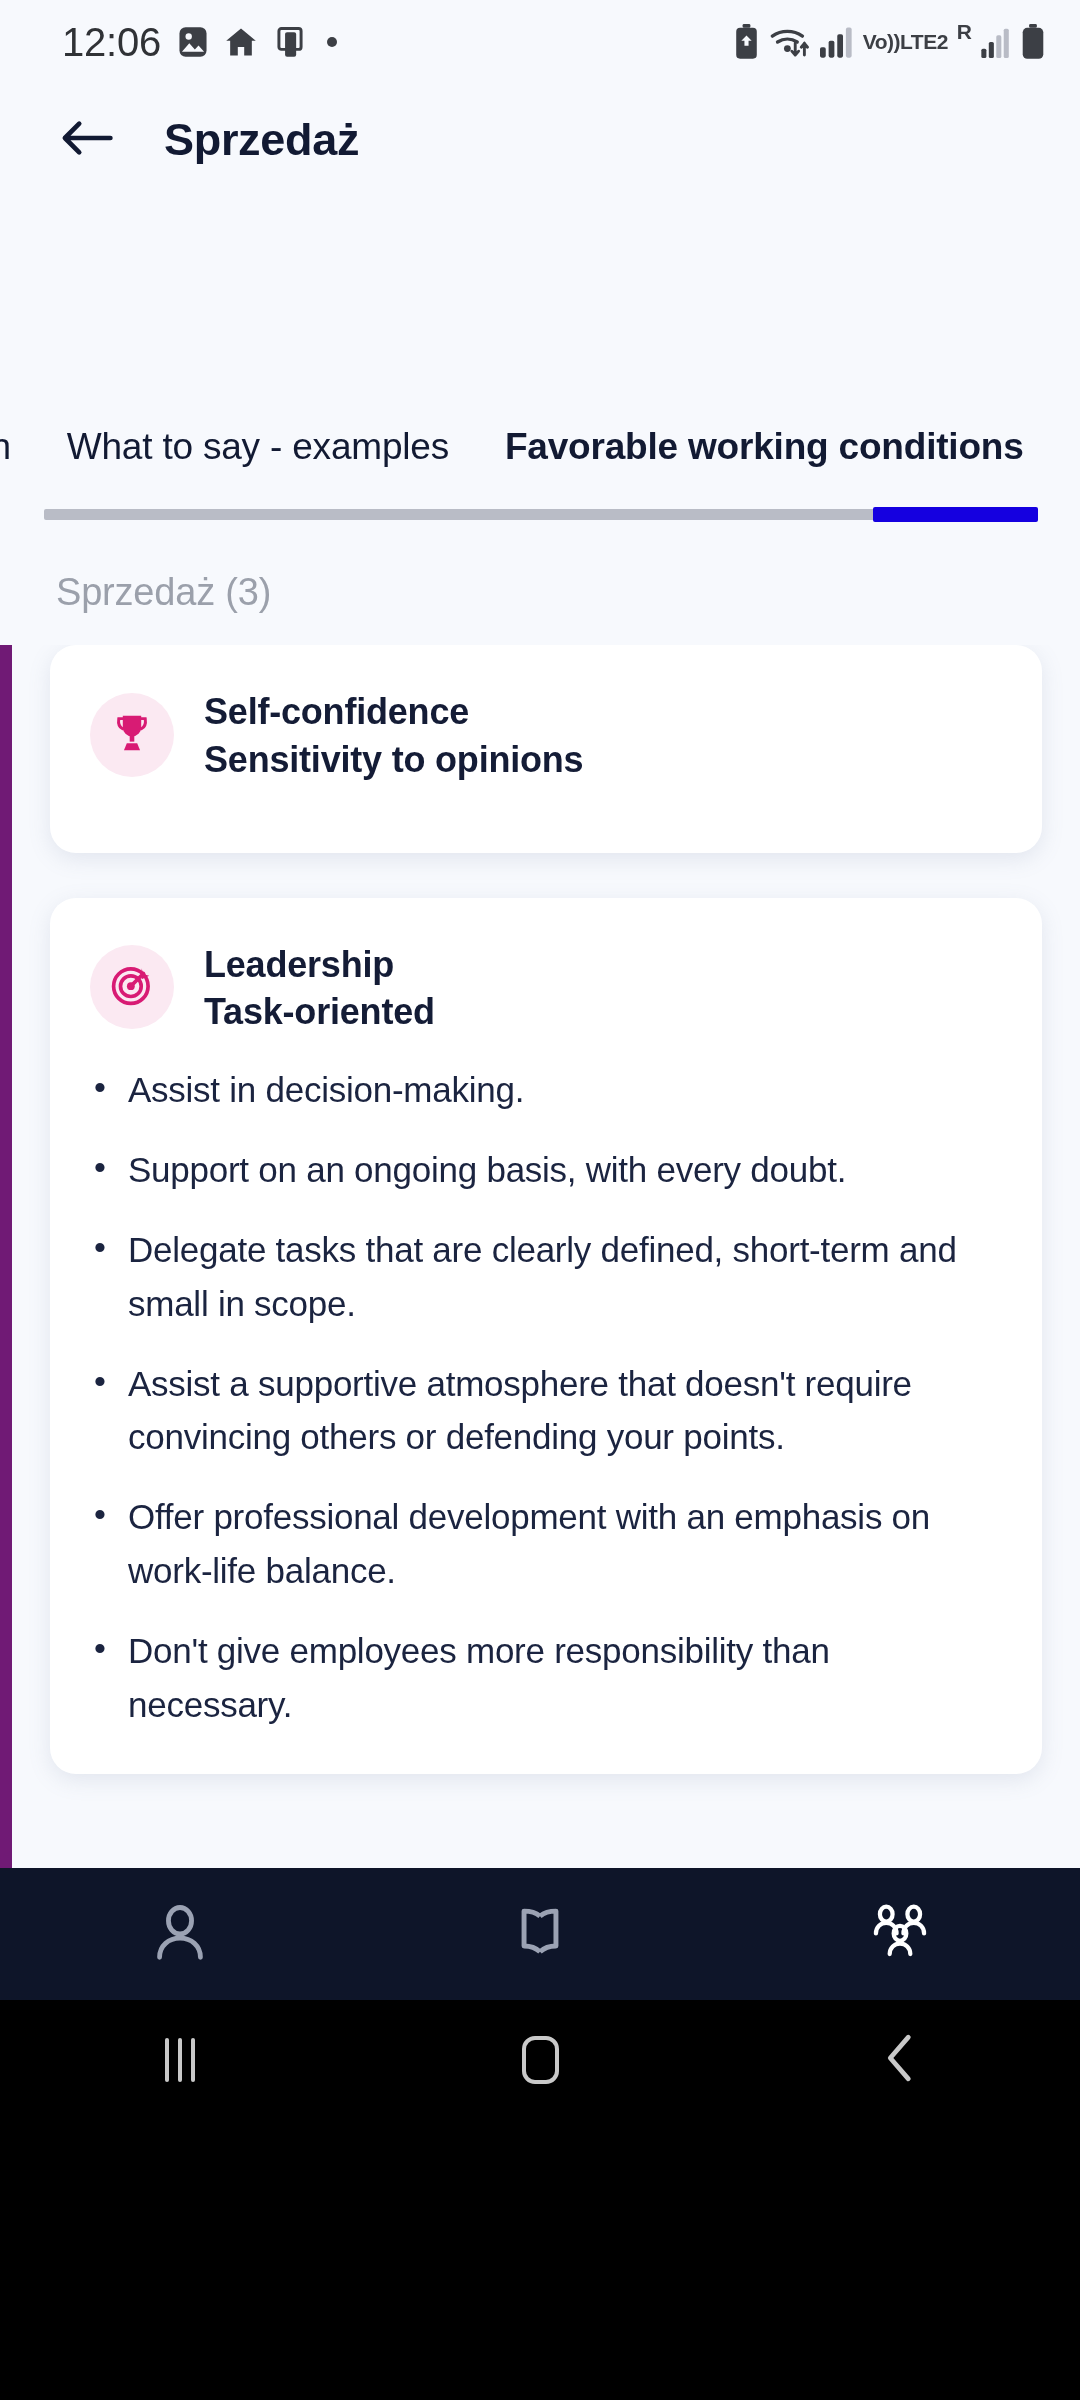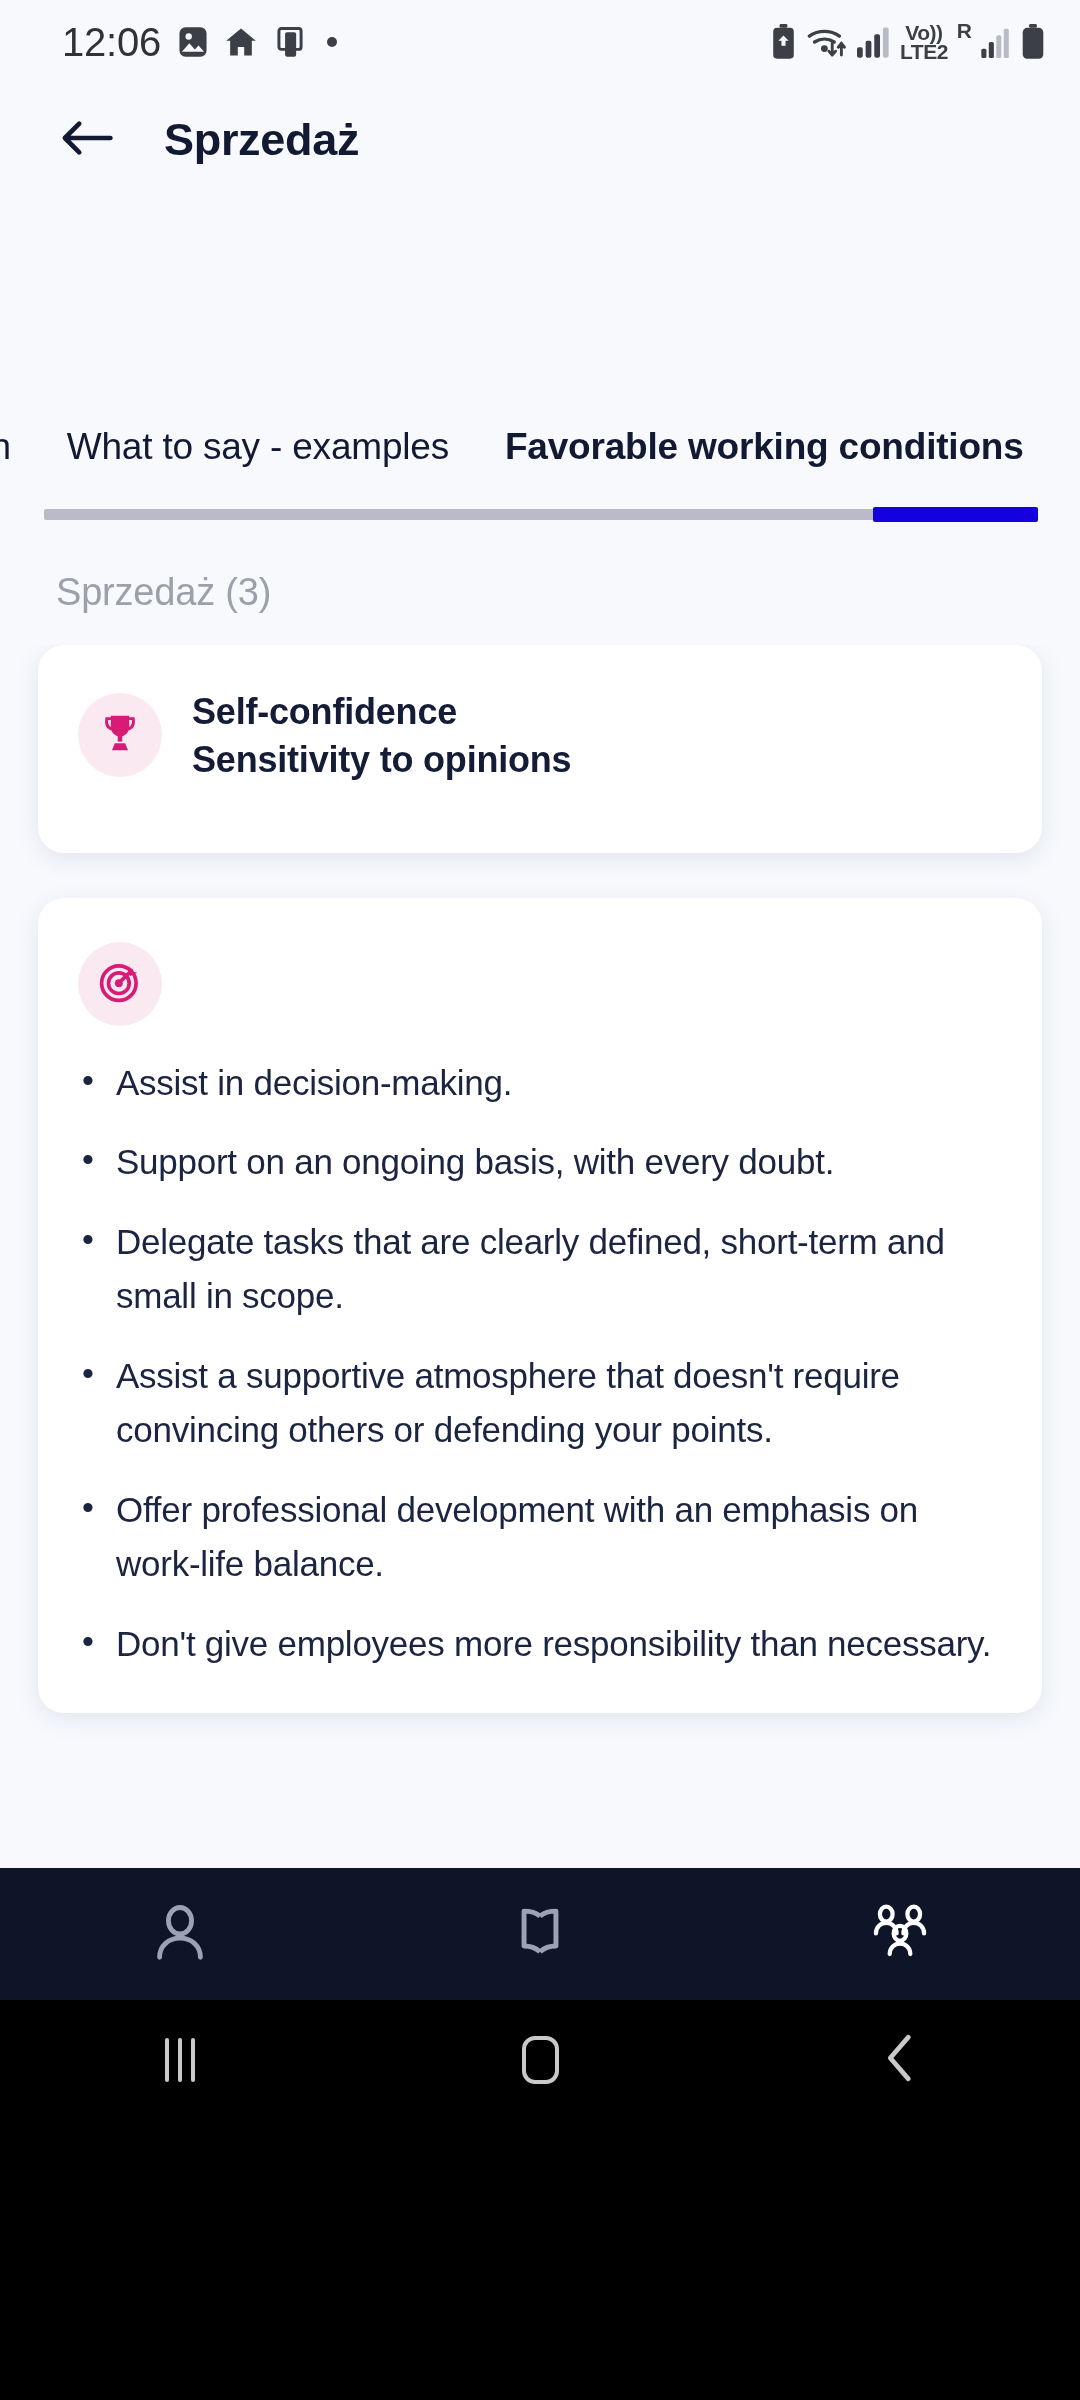--- a/index.html
+++ b/index.html
@@ -25,21 +25,21 @@
   }
   .sb-left { display:flex; align-items:center; gap:17px; }
   .sb-time {
     font-size:40px; color:#303236; letter-spacing:-0.2px;
     font-family:"Liberation Sans", sans-serif;
   }
   .sb-right { margin-left:auto; display:flex; align-items:center; gap:9px; }
   .sb-icon { display:flex; align-items:flex-end; }
   .dot-sep { width:10px; height:10px; border-radius:50%; background:#3c3f45; margin-left:4px; }
   .volte-stack {
-    display:flex; flex-direction:column; align-items:center;
+    display:flex; flex-direction:row; align-items:center;
     line-height:0.92; color:#3c3f45; font-size:21px; font-weight:700;
     letter-spacing:-0.5px;
   }
   .roam { color:#3c3f45; font-size:21px; font-weight:700; align-self:flex-start; margin-top:-4px; }
 
   
   .appbar {
     flex:0 0 112px; height:112px;
     display:flex; align-items:center; padding-left:56px; gap:46px;
     background:#f7f9fd;
@@ -90,20 +90,21 @@
     background:#f7f9fd;
   }
 
   
   .body {
     flex:1 1 auto;
     background:#f7f9fd;
     padding:0 38px;
     overflow:hidden;
     position:relative;
+    margin-left:12px;
   }
   .card {
     background:#ffffff;
     border-radius:26px;
     box-shadow:0 6px 22px rgba(120,130,160,0.16);
     padding:44px 40px 42px 40px;
     margin-bottom:45px;
   }
   .card-head { display:flex; align-items:center; gap:30px; margin-bottom:30px; }
   .badge {
@@ -281,20 +282,24 @@
           <span>
             <svg width="46" height="46" viewBox="0 0 40 40">
               <circle cx="19" cy="21" r="15" fill="none" stroke="#d81b74" stroke-width="3.2"></circle>
               <circle cx="19" cy="21" r="9" fill="none" stroke="#d81b74" stroke-width="3.2"></circle>
               <circle cx="19" cy="21" r="3.4" fill="#d81b74"></circle>
               <path d="M19 21l11-11" stroke="#d81b74" stroke-width="3.2" stroke-linecap="round"></path>
               <path d="M28.4 5.4l1.4 5.2 5.2 1.4-6.6 3z" fill="#d81b74"></path>
             </svg>
           </span>
         </div>
+        <div class="card-titles">
+          <div class="card-title">Leadership</div>
+          <div class="card-sub">Task-oriented</div>
+        </div>
       </div>
       <ul class="bullets">
         <li>Assist in decision-making.</li>
         <li>Support on an ongoing basis, with every doubt.</li>
         <li>Delegate tasks that are clearly defined, short-term and small in scope.</li>
         <li>Assist a supportive atmosphere that doesn't require convincing others or defending your points.</li>
         <li>Offer professional development with an emphasis on work-life balance.</li>
         <li>Don't give employees more responsibility than necessary.</li>
       </ul>
     </div>

